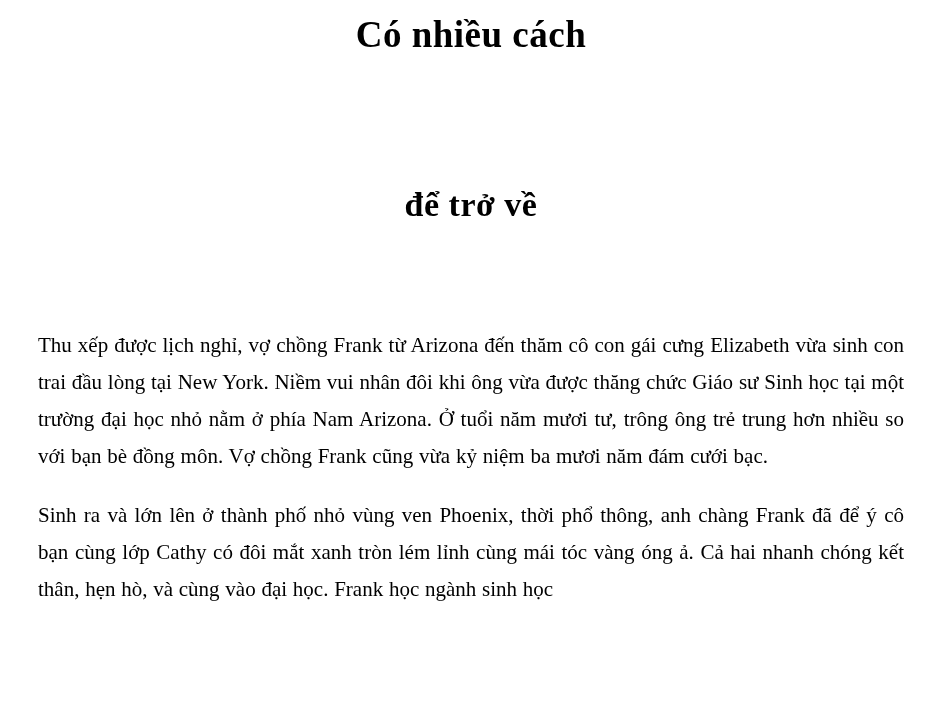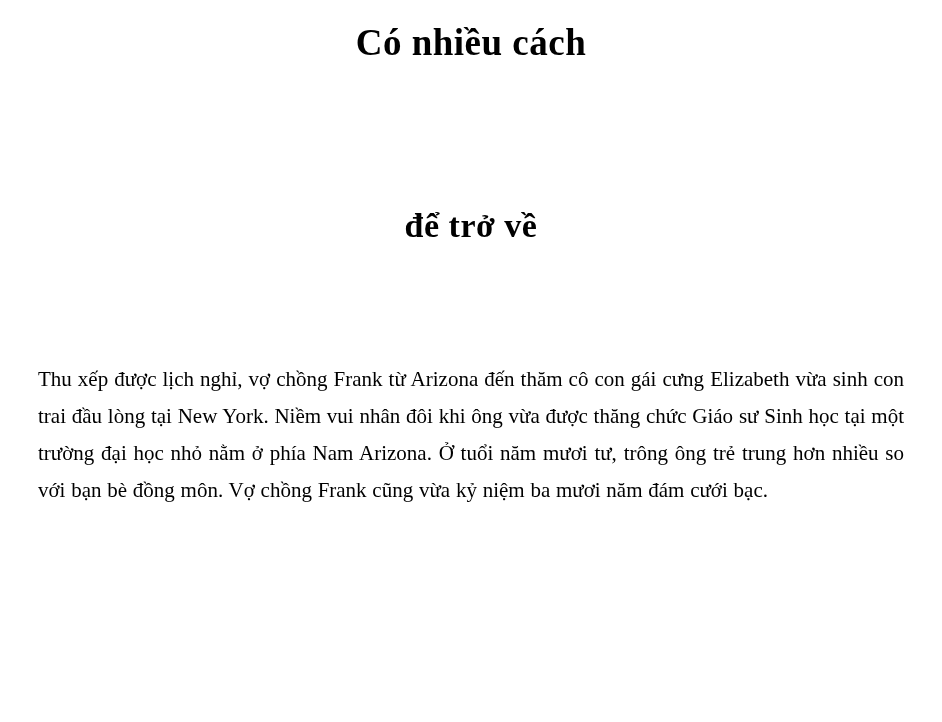--- a/index.html
+++ b/index.html
@@ -20,29 +20,29 @@
     height: 722px;
     box-sizing: border-box;
     padding: 0 38px;
   }
   .doc-title {
     font-size: 37px;
     font-weight: bold;
     text-align: center;
     letter-spacing: 0.5px;
     margin: 0;
-    padding-top: 20px;
+    padding-top: 12px;
     line-height: 1.25;
   }
   .doc-subtitle {
     font-size: 34px;
     font-weight: bold;
     text-align: center;
     letter-spacing: 0.5px;
-    margin: 17px;
+    margin: 4px;
     padding-top: 122px;
     line-height: 1.25;
   }
   .body-block {
     padding-top: 96px;
   }
   .body-para {
     font-size: 21px;
     line-height: 37px;
     text-align: justify;
@@ -58,15 +58,16 @@
 <body>
 
 <div class="page">
 
   <h1 class="doc-title">Có nhiều cách</h1>
 
   <h2 class="doc-subtitle">để trở về</h2>
 
   <div class="body-block">
     <p class="body-para">Thu xếp được lịch nghỉ, vợ chồng Frank từ Arizona đến thăm cô con gái cưng Elizabeth vừa sinh con trai đầu lòng tại New York. Niềm vui nhân đôi khi ông vừa được thăng chức Giáo sư Sinh học tại một trường đại học nhỏ nằm ở phía Nam Arizona. Ở tuổi năm mươi tư, trông ông trẻ trung hơn nhiều so với bạn bè đồng môn. Vợ chồng Frank cũng vừa kỷ niệm ba mươi năm đám cưới bạc.</p>
+    <p class="body-para">Sinh ra và lớn lên ở thành phố nhỏ vùng ven Phoenix, thời phổ thông, anh chàng Frank đã để ý cô bạn cùng lớp Cathy có đôi mắt xanh tròn lém lỉnh cùng mái tóc vàng óng ả. Cả hai nhanh chóng kết thân, hẹn hò, và cùng vào đại học. Frank học ngành sinh học</p>
   </div>
 
 </div>
 
 </body></html>

